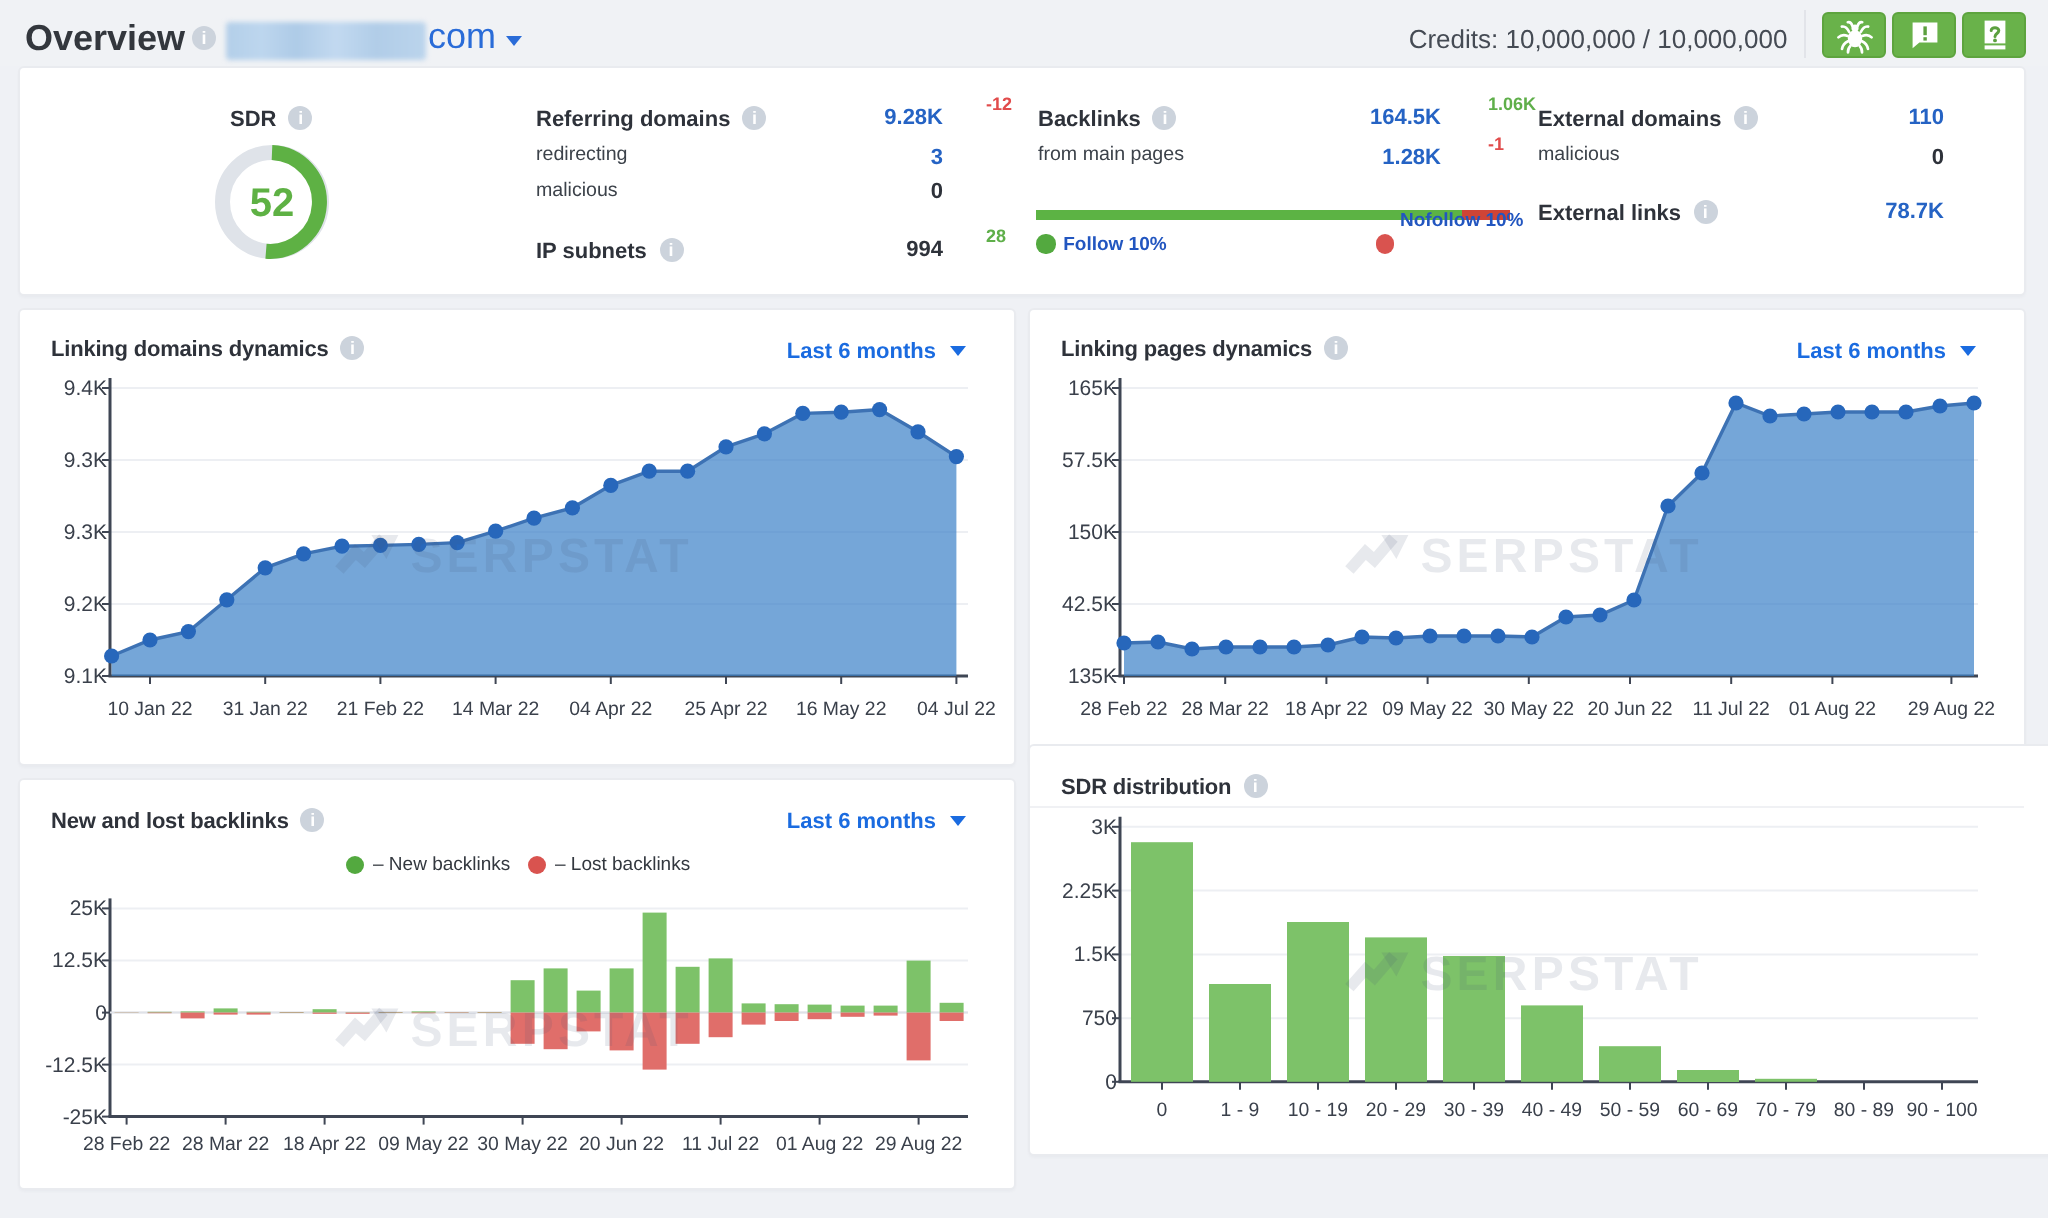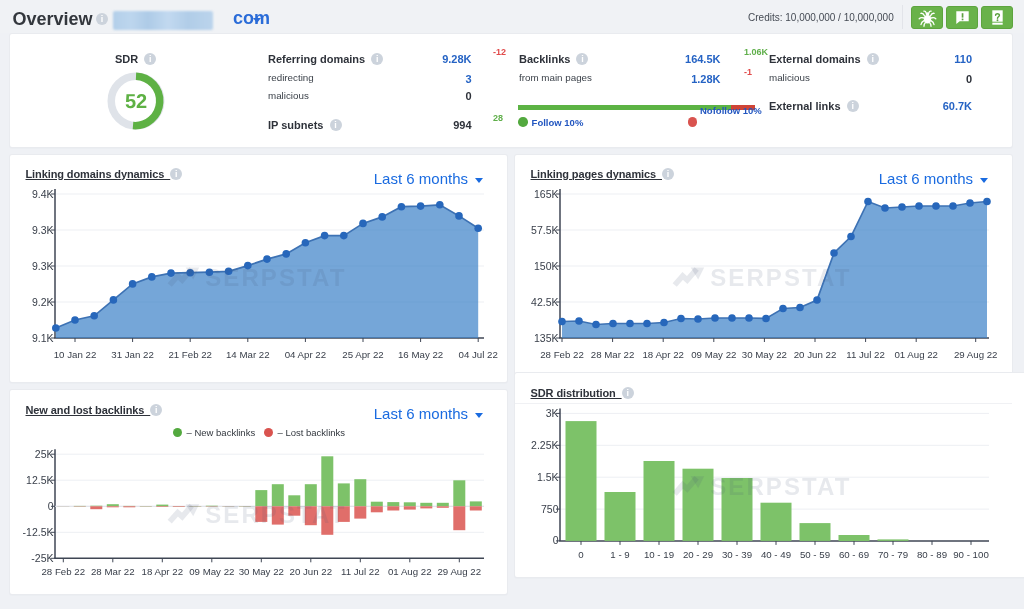--- a/index.html
+++ b/index.html
@@ -1,30 +1,30 @@
 <!DOCTYPE html>
 <html><head>
 <meta charset="utf-8">
 <style>
 * { margin:0; padding:0; box-sizing:border-box; -webkit-font-smoothing:antialiased; }
 html,body { width:1024px; height:609px; background:#eff1f5; font-family:"Liberation Sans", sans-serif; overflow:hidden; }
 .header { position:absolute; left:0; top:0; width:1024px; height:33px; background:#f0f2f5; }
 .h-title { position:absolute; left:12.5px; top:9px; font-size:18px; line-height:20px; font-weight:bold; color:#33373d; }
 .blur { position:absolute; left:113px; top:11px; width:100px; height:19px; border-radius:2px;
   background:linear-gradient(90deg,#b3cfe9 0%,#bdd6ee 18%,#aecbe7 35%,#c2d9f0 55%,#b1cde8 75%,#bbd4ec 100%); filter:blur(1.2px); }
-.h-com { position:absolute; left:214px; top:7px; font-size:18px; line-height:22px; font-weight:bold; color:#2a6cd8;padding-left:19px; }
+.h-com { position:absolute; left:214px; top:7px; font-size:18px; line-height:22px; font-weight:normal; color:#2a6cd8; }
 .h-caret { position:absolute; left:253px; top:18px; width:0; height:0; border-left:4.5px solid transparent; border-right:4.5px solid transparent; border-top:5.5px solid #2a6cd8; }
-.credits { position:absolute; right:130.3px; top:12px; font-size:10px; color:#454b54; }
+.credits { position:absolute; right:130.3px; top:12px; font-size:13px; color:#454b54; }
 .hsep { position:absolute; left:902px; top:5px; width:1px; height:24px; background:#e2e4e9; }
 .gbtn { position:absolute; top:6px; width:32px; height:23px; background:#69b24a; border:1px solid #5da43e; border-radius:3px; display:flex; align-items:center; justify-content:center; }
 .card { position:absolute; background:#fff; border-radius:2px; box-shadow:0 0 0 1px #e9ebef, 0 1px 2px rgba(44,50,66,.07); }
-.ctitle { position:absolute; font-size:11px; line-height:13px; font-weight:bold; color:#2e323a; letter-spacing:-0.1px;text-decoration:underline; }
+.ctitle { position:absolute; font-size:11px; line-height:13px; font-weight:bold; color:#2e323a; letter-spacing:-0.1px; }
 .info { display:inline-block; width:12px; height:12px; border-radius:50%; background:#ccd3dc; position:relative; vertical-align:-2px; }
 .info-i { position:absolute; left:0; top:0; width:12px; text-align:center; font-size:9px; line-height:12px; color:#fff; font-weight:bold; }
-.last6 { position:absolute; font-size:15px; font-weight:normal; color:#1a6be0; }
+.last6 { position:absolute; font-size:11px; font-weight:bold; color:#1a6be0; }
 .caret-s { display:inline-block; width:0; height:0; border-left:4px solid transparent; border-right:4px solid transparent; border-top:5px solid #1a6be0; vertical-align:1px; margin-left:7px; }
 .axlbl { font-size:10.5px; fill:#3a404b; font-family:"Liberation Sans", sans-serif; }
 .axlblx { font-size:9.7px; fill:#3a404b; font-family:"Liberation Sans", sans-serif; }
 .lab { position:absolute; font-size:11px; line-height:12px; font-weight:bold; color:#2e323a; }
 .sublab { position:absolute; font-size:9.8px; line-height:12px; color:#3c424a; }
 .val { position:absolute; font-size:11px; line-height:12px; font-weight:bold; text-align:right; width:100px; }
 .sup { position:absolute; font-size:9px; line-height:9px; font-weight:bold;margin-left:20px; }
 .leg { position:absolute; font-size:9.5px; line-height:11px; font-weight:bold; color:#2256c0; }
 .blue { color:#2563c4; }
 .dark { color:#2e323a; }
@@ -99,21 +99,21 @@
   <div style="position:absolute;left:508.4px;top:83.2px;width:9.5px;height:9.5px;border-radius:50%;background:#53a93f"></div>
   <div class="leg" style="left:521.6px;top:82.5px">Follow 10%</div>
   <div style="position:absolute;left:677.8px;top:83.2px;width:9.5px;height:9.5px;border-radius:50%;background:#d9534f"></div>
   <div class="leg" style="left:690px;top:71px">Nofollow 10%</div>
 
   <div class="lab" style="left:759px;top:19px">External domains&nbsp; <span class="info"><span class="info-i">i</span></span></div>
   <div class="val blue" style="left:862px;top:19px">110</div>
   <div class="sublab" style="left:759px;top:37.5px">malicious</div>
   <div class="val dark" style="left:862px;top:38.5px">0</div>
   <div class="lab" style="left:759px;top:65.5px">External links&nbsp; <span class="info"><span class="info-i">i</span></span></div>
-  <div class="val blue" style="left:862px;top:65.5px">60.7K</div>
+  <div class="val blue" style="left:862px;top:65.5px">78.7K</div>
 </div>
 
 <div class="card" style="left:10px;top:155px;width:497px;height:227px">
   <div class="ctitle" style="left:15.5px;top:12.5px">Linking domains dynamics&nbsp; <span class="info"><span class="info-i">i</span></span></div>
   <div class="last6" style="right:24px;top:14.5px">Last 6 months<span class="caret-s"></span></div>
   <svg width="497" height="227" viewBox="0 0 497 227" style="position:absolute;left:0;top:0">
 <text x="43.5" y="42.5" text-anchor="end" class="axlbl">9.4K</text>
 <text x="43.5" y="78.5" text-anchor="end" class="axlbl">9.3K</text>
 <text x="43.5" y="114.5" text-anchor="end" class="axlbl">9.3K</text>
 <text x="43.5" y="150.5" text-anchor="end" class="axlbl">9.2K</text>

